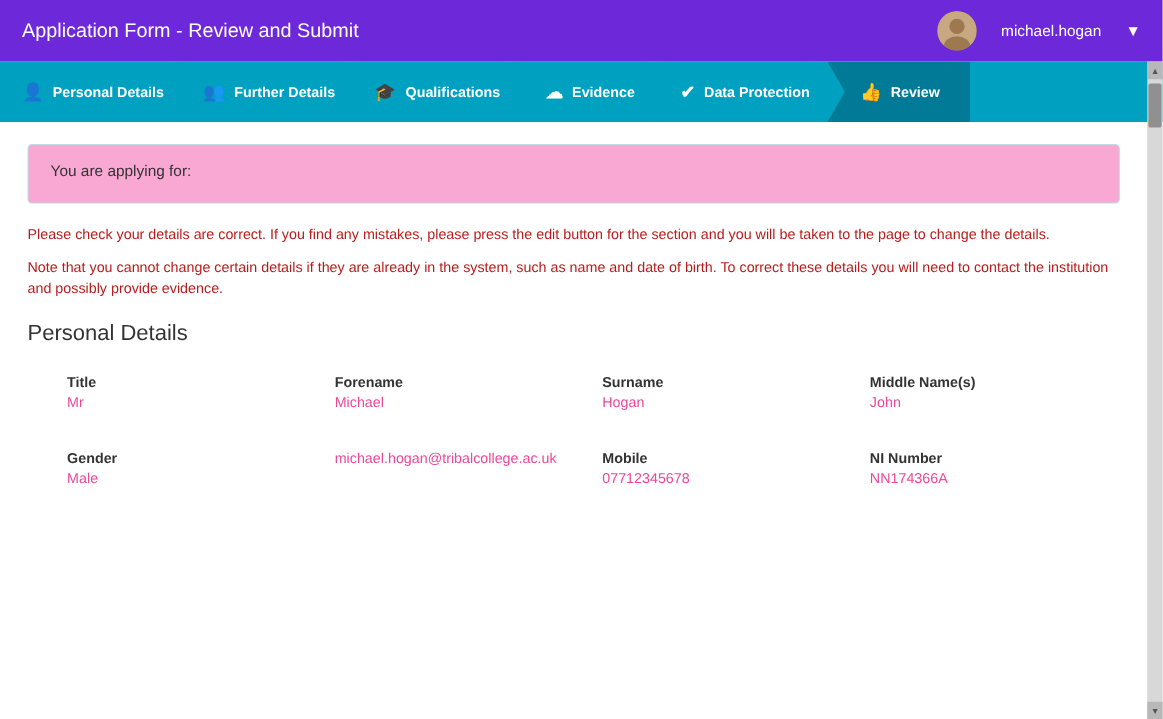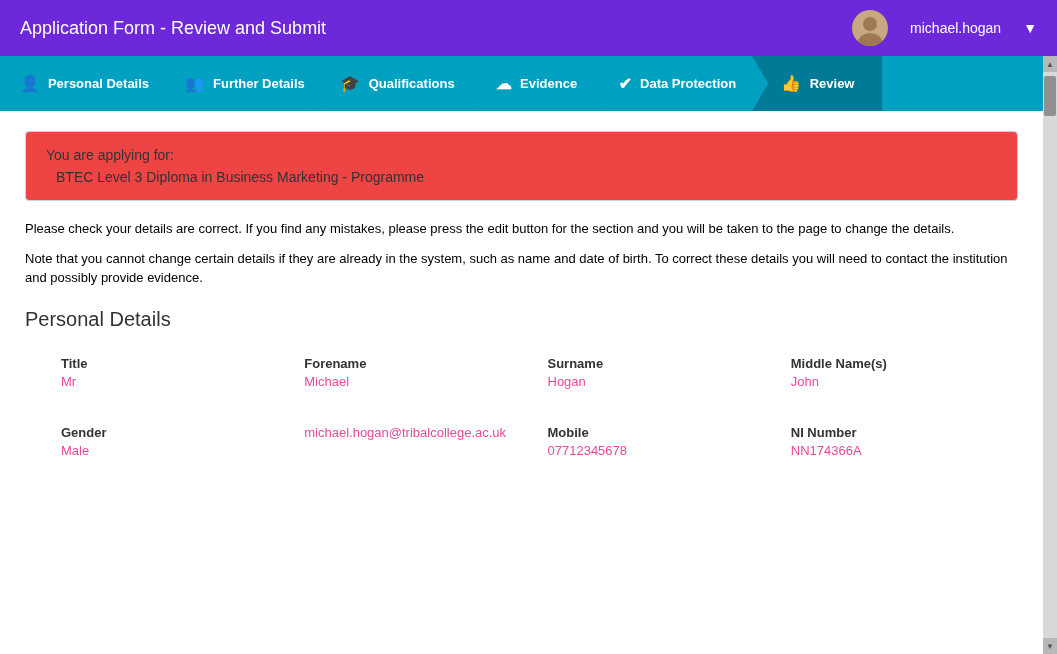--- a/index.html
+++ b/index.html
@@ -83,36 +83,36 @@
       height: calc(654px - 56px - 55px);
       overflow-y: scroll;
     }
 
     
     .info-box {
       border: 1px solid #c0d8e0;
       border-radius: 4px;
       padding: 15px 20px;
       margin-bottom: 18px;
-      background: #ef4444;
+      background: #f9a8d4;
     }
     .info-box-label {
       color: #333;
       margin-bottom: 6px;
       font-size: 14px;
     }
     .info-box-value {
       color: #333;
       font-size: 14px;
       padding-left: 10px;
     }
 
     
     .instructions {
-      color: #000000;
+      color: #b91c1c;
       font-size: 13px;
       margin-bottom: 10px;
       line-height: 1.5;
     }
 
     
     .section-title {
       font-size: 20px;
       font-weight: normal;
       color: #333;
@@ -227,21 +227,20 @@
     <div class="nav-tab active">
       <span class="nav-tab-icon">👍</span>
       <span>Review</span>
     </div>
   </div>
 
   <div class="main-content" style="width: calc(1057px - 14px);">
 
     <div class="info-box">
       <div class="info-box-label">You are applying for:</div>
-      <div class="info-box-value">BTEC Level 3 Diploma in Business Marketing - Programme</div>
     </div>
 
     <p class="instructions">Please check your details are correct. If you find any mistakes, please press the edit button for the section and you will be taken to the page to change the details.</p>
     <p class="instructions">Note that you cannot change certain details if they are already in the system, such as name and date of birth. To correct these details you will need to contact the institution and possibly provide evidence.</p>
 
     <h2 class="section-title">Personal Details</h2>
 
     <div class="details-grid">
 
       <div class="detail-item">

